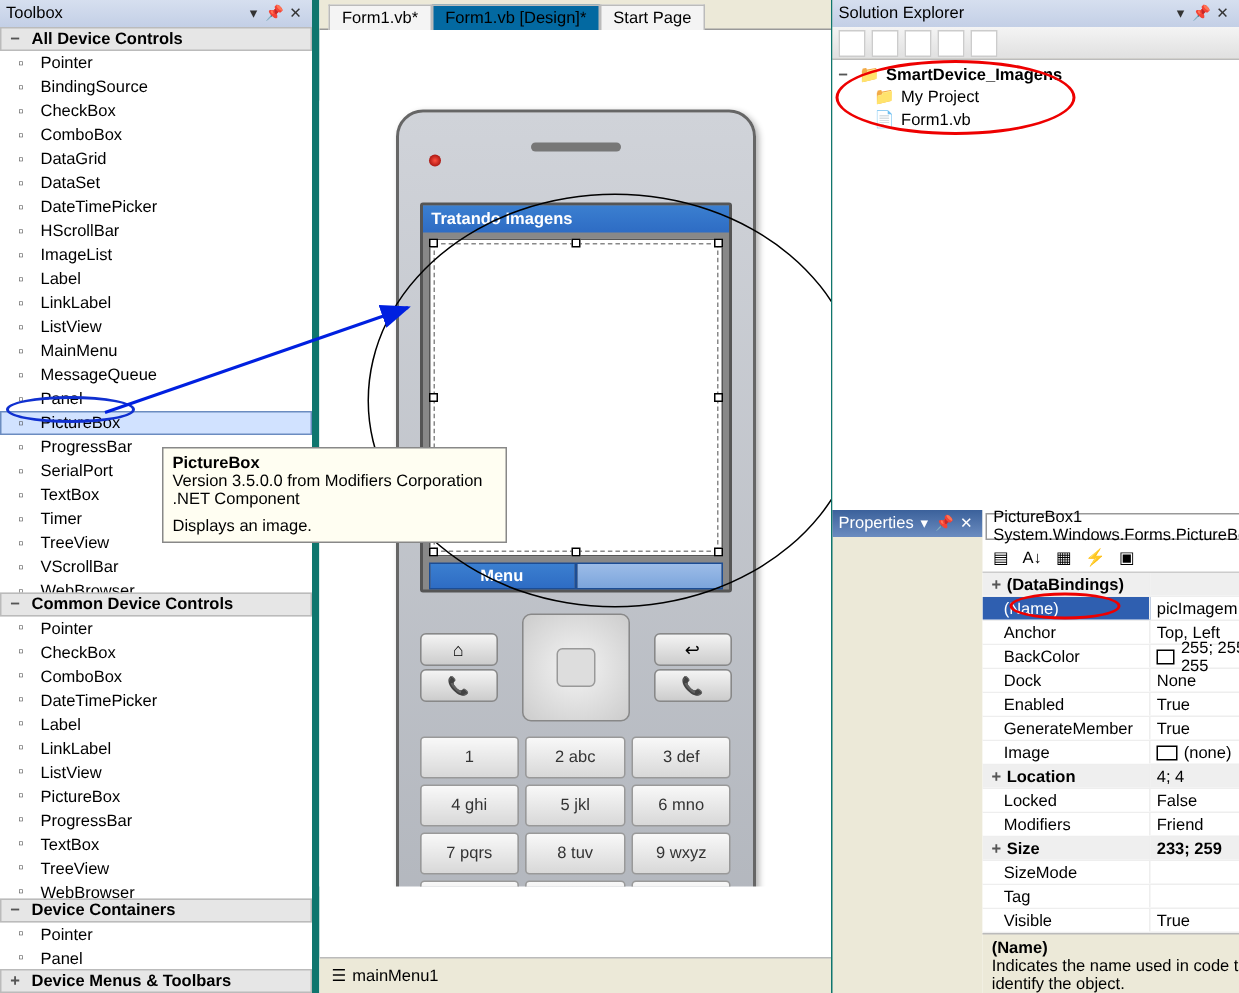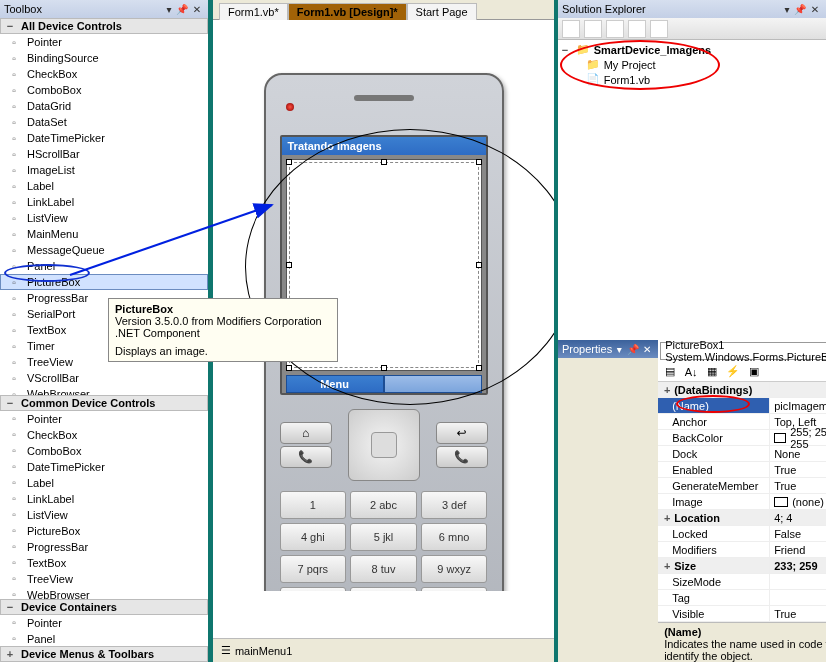--- a/index.html
+++ b/index.html
@@ -1,20 +1,20 @@
 <!DOCTYPE html>
 <html><head>
 <meta charset="utf-8">
 <style>
 * { box-sizing: border-box; margin: 0; padding: 0; font-family: "Segoe UI", Tahoma, sans-serif; }
 body { background: #eee; font-size: 11px; color: #000; overflow: hidden; }
 .root { display: flex; width: 826px; height: 662px; background: #ece9d8; }
 .col-left { width: 213px; display: flex; flex-direction: column; border-right: 5px solid #0f766e; background: #fff; }
 .col-center { flex: 1; display: flex; flex-direction: column; background: #fff; position: relative; gap: 47px; }
-.col-right { width: 272px; display: flex; flex-direction: column; border-left: 4px solid #0f766e; }
+.col-right { width: 272px; display: flex; flex-direction: column; border-left: 1px solid #0f766e; }
 
 
 .panel-title { height: 18px; background: linear-gradient(#d6dfef,#c3cfe6); display: flex; align-items: center; padding: 0 4px; font-size: 11px; }
 .active-title { background: linear-gradient(#3b619b,#6b8cc0); color: #fff; }
 .panel-title .spacer { flex: 1; }
 .title-btn { width: 14px; text-align: center; color: #333; cursor: pointer; font-size: 10px; }
 .active-title .title-btn { color: #fff; }
 
 
 .toolbox-body { flex: 1; overflow: hidden; display: flex; flex-direction: column; }
@@ -27,21 +27,21 @@
 
 .tooltip-box { position: absolute; left: 108px; top: 298px; width: 230px; background: #fffef2; border: 1px solid #888; padding: 4px 6px; font-size: 11px; z-index: 20; }
 .tooltip-box .tt-title { font-weight: bold; }
 
 
 .arrow-svg { position: absolute; left: 0; top: 0; width: 100%; height: 100%; pointer-events: none; z-index: 15; }
 
 
 .doc-tabs { height: 20px; display: flex; align-items: flex-end; background: #ece9d8; padding-left: 6px; gap: 0; border-bottom: 1px solid #999; }
 .doc-tab { padding: 2px 8px; background: #f4f4f4; border: 1px solid #bbb; border-bottom: none; font-size: 11px; cursor: pointer; position: relative; top: 1px; }
-.doc-tab.active { background: #a16207; font-weight: bold; }
+.doc-tab.active { background: #0369a1; font-weight: normal; }
 .design-surface { flex: 1; background: #fff; display: flex; align-items: flex-start; justify-content: center; padding: 6px 0; overflow: hidden; }
 .phone { width: 240px; height: 590px; background: linear-gradient(#d0d3d9,#b0b4bb); border: 2px solid #666; border-radius: 18px; position: relative; box-shadow: 2px 2px 4px rgba(0,0,0,.3); }
 .phone-speaker { width: 60px; height: 6px; background: #777; border-radius: 3px; position: absolute; top: 20px; left: 50%; transform: translateX(-50%); }
 .phone-led { width: 8px; height: 8px; background: radial-gradient(#ff5040,#800); border-radius: 50%; position: absolute; top: 28px; left: 20px; }
 .phone-screen-outer { position: absolute; top: 60px; left: 14px; right: 14px; height: 260px; background: #888; border: 2px solid #555; border-radius: 2px; }
 .app-title { height: 18px; background: linear-gradient(#3b7fd0,#2e6cc4); color: #fff; font-size: 11px; font-weight: bold; display: flex; align-items: center; padding: 0 6px; }
 .app-canvas { position: absolute; top: 22px; left: 4px; right: 4px; bottom: 22px; background: #fff; border: 1px solid #555; }
 .picbox-sel { position: absolute; top: 2px; left: 2px; right: 2px; bottom: 2px; border: 1px dashed #888; }
 .sel-handle { width: 6px; height: 6px; background: #fff; border: 1px solid #000; position: absolute; }
 .soft-keys { position: absolute; left: 4px; right: 4px; bottom: 0; height: 18px; display: flex; }

